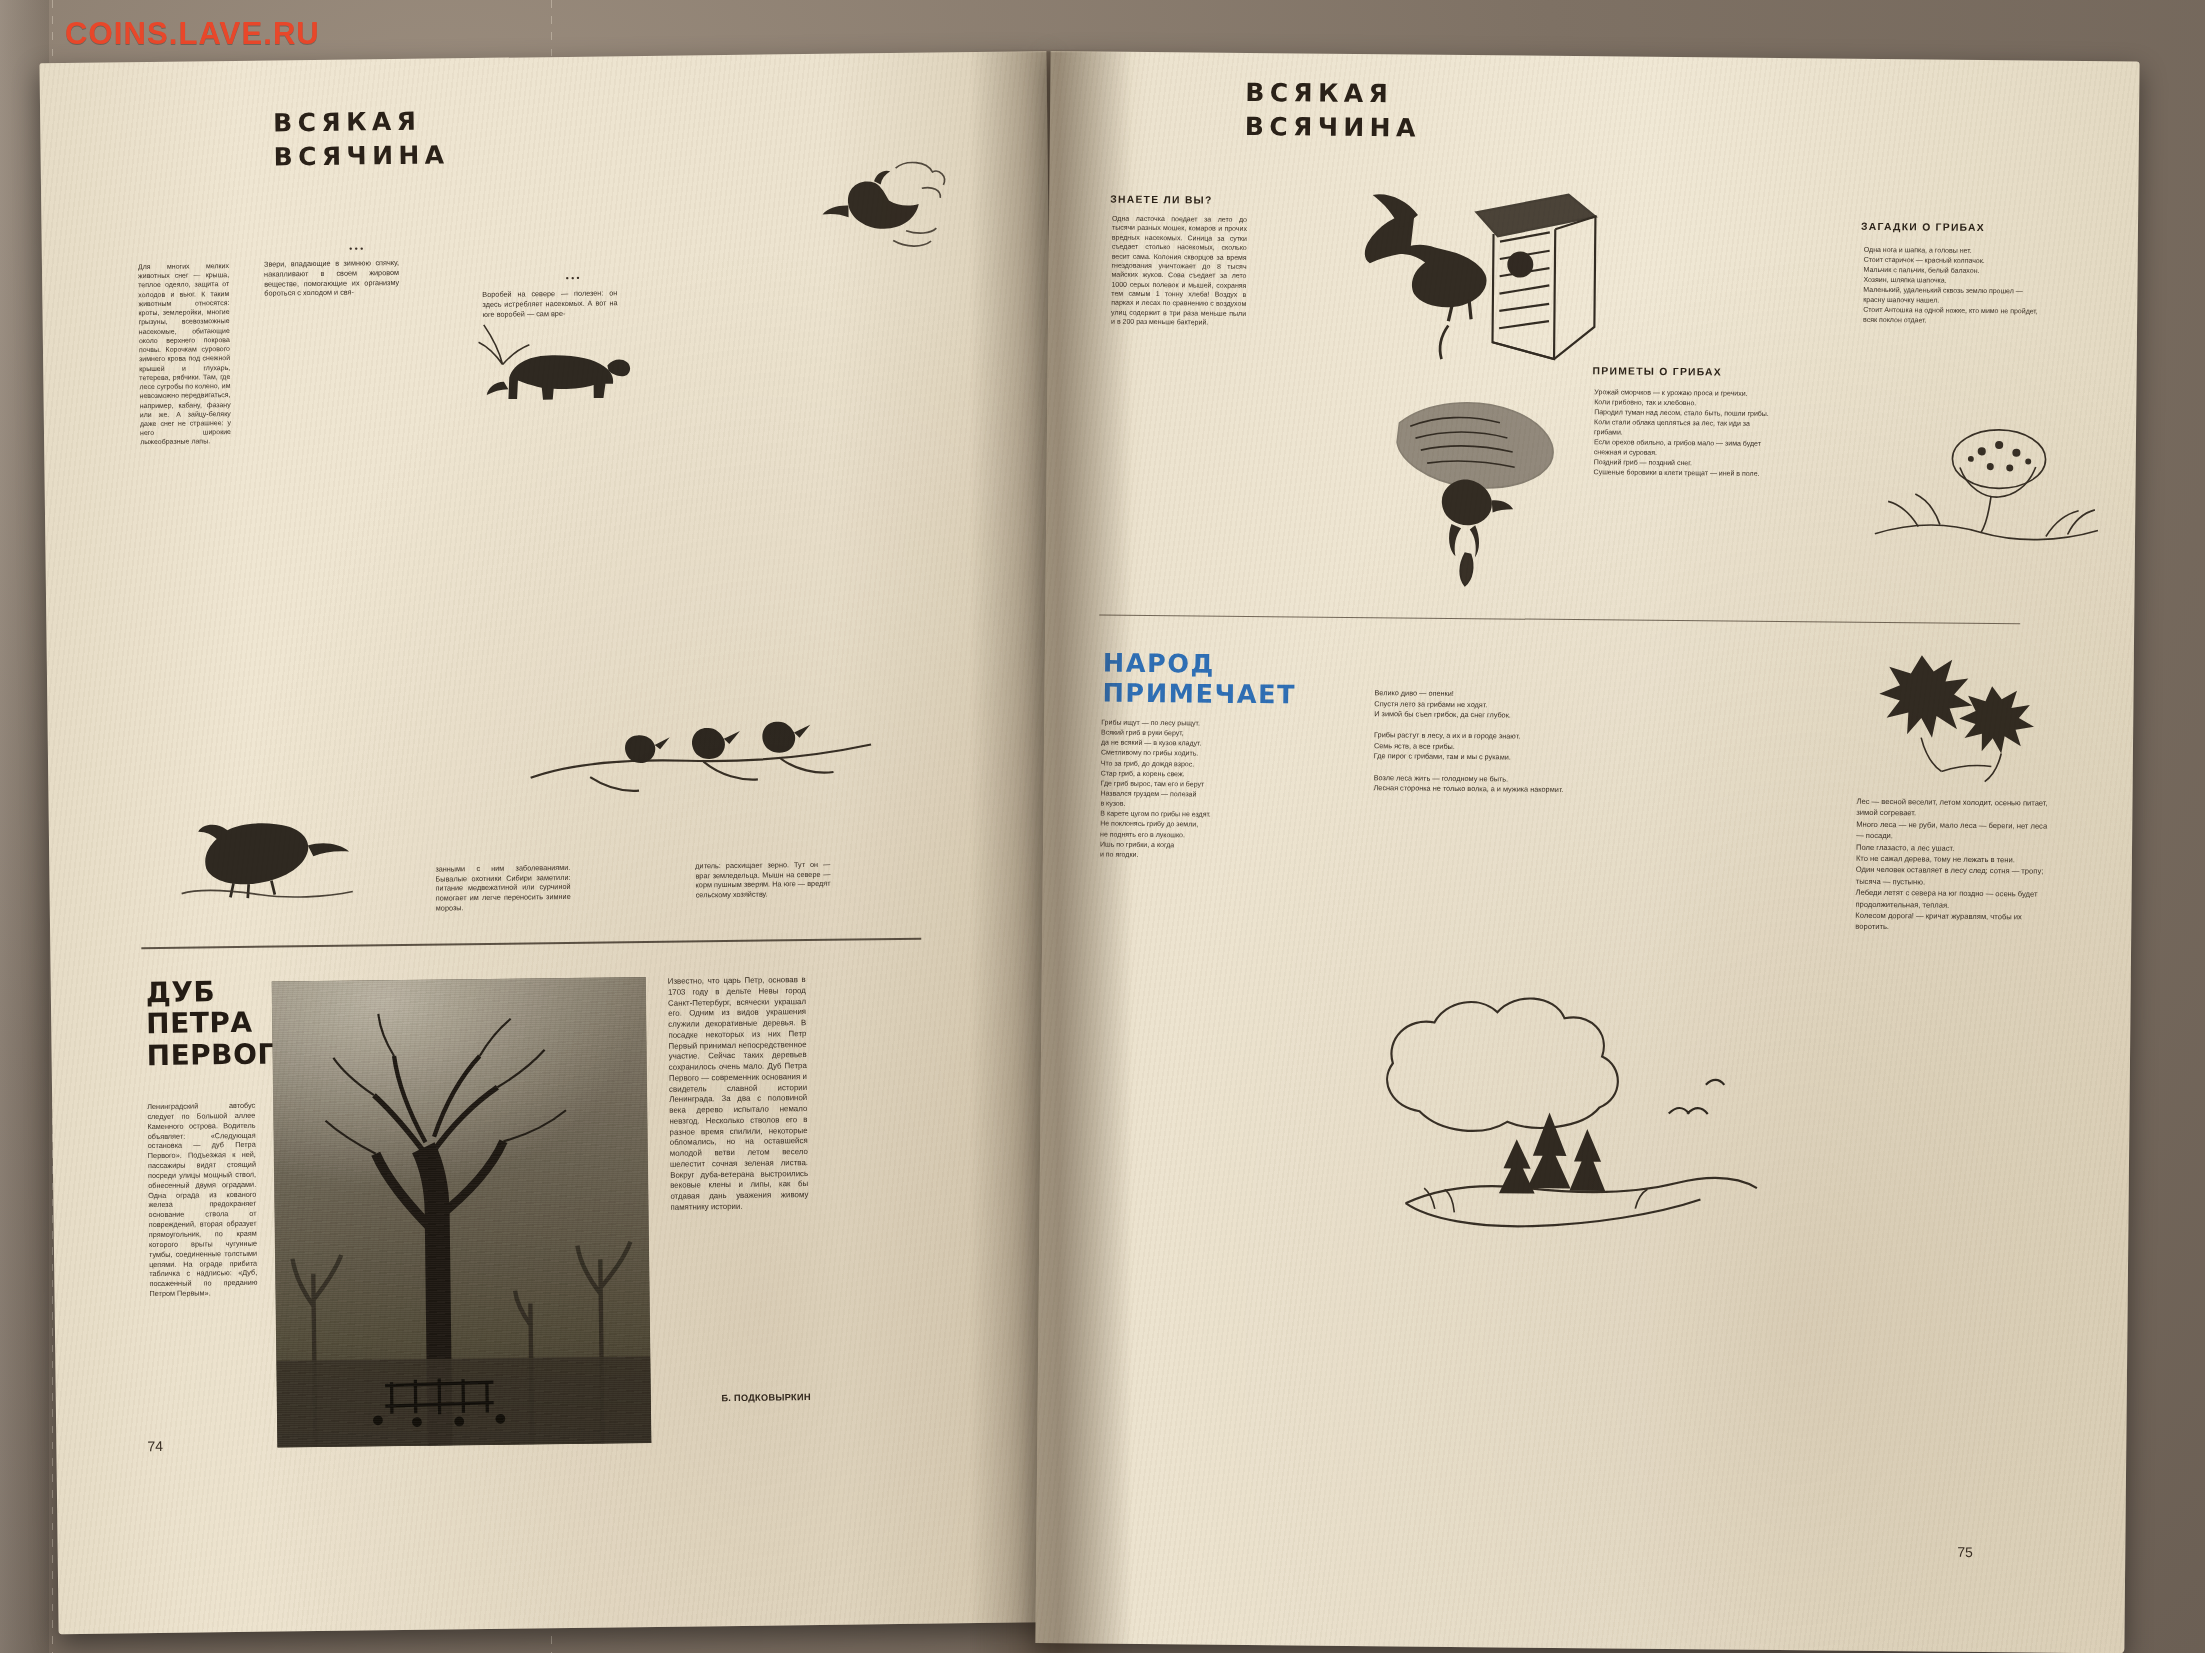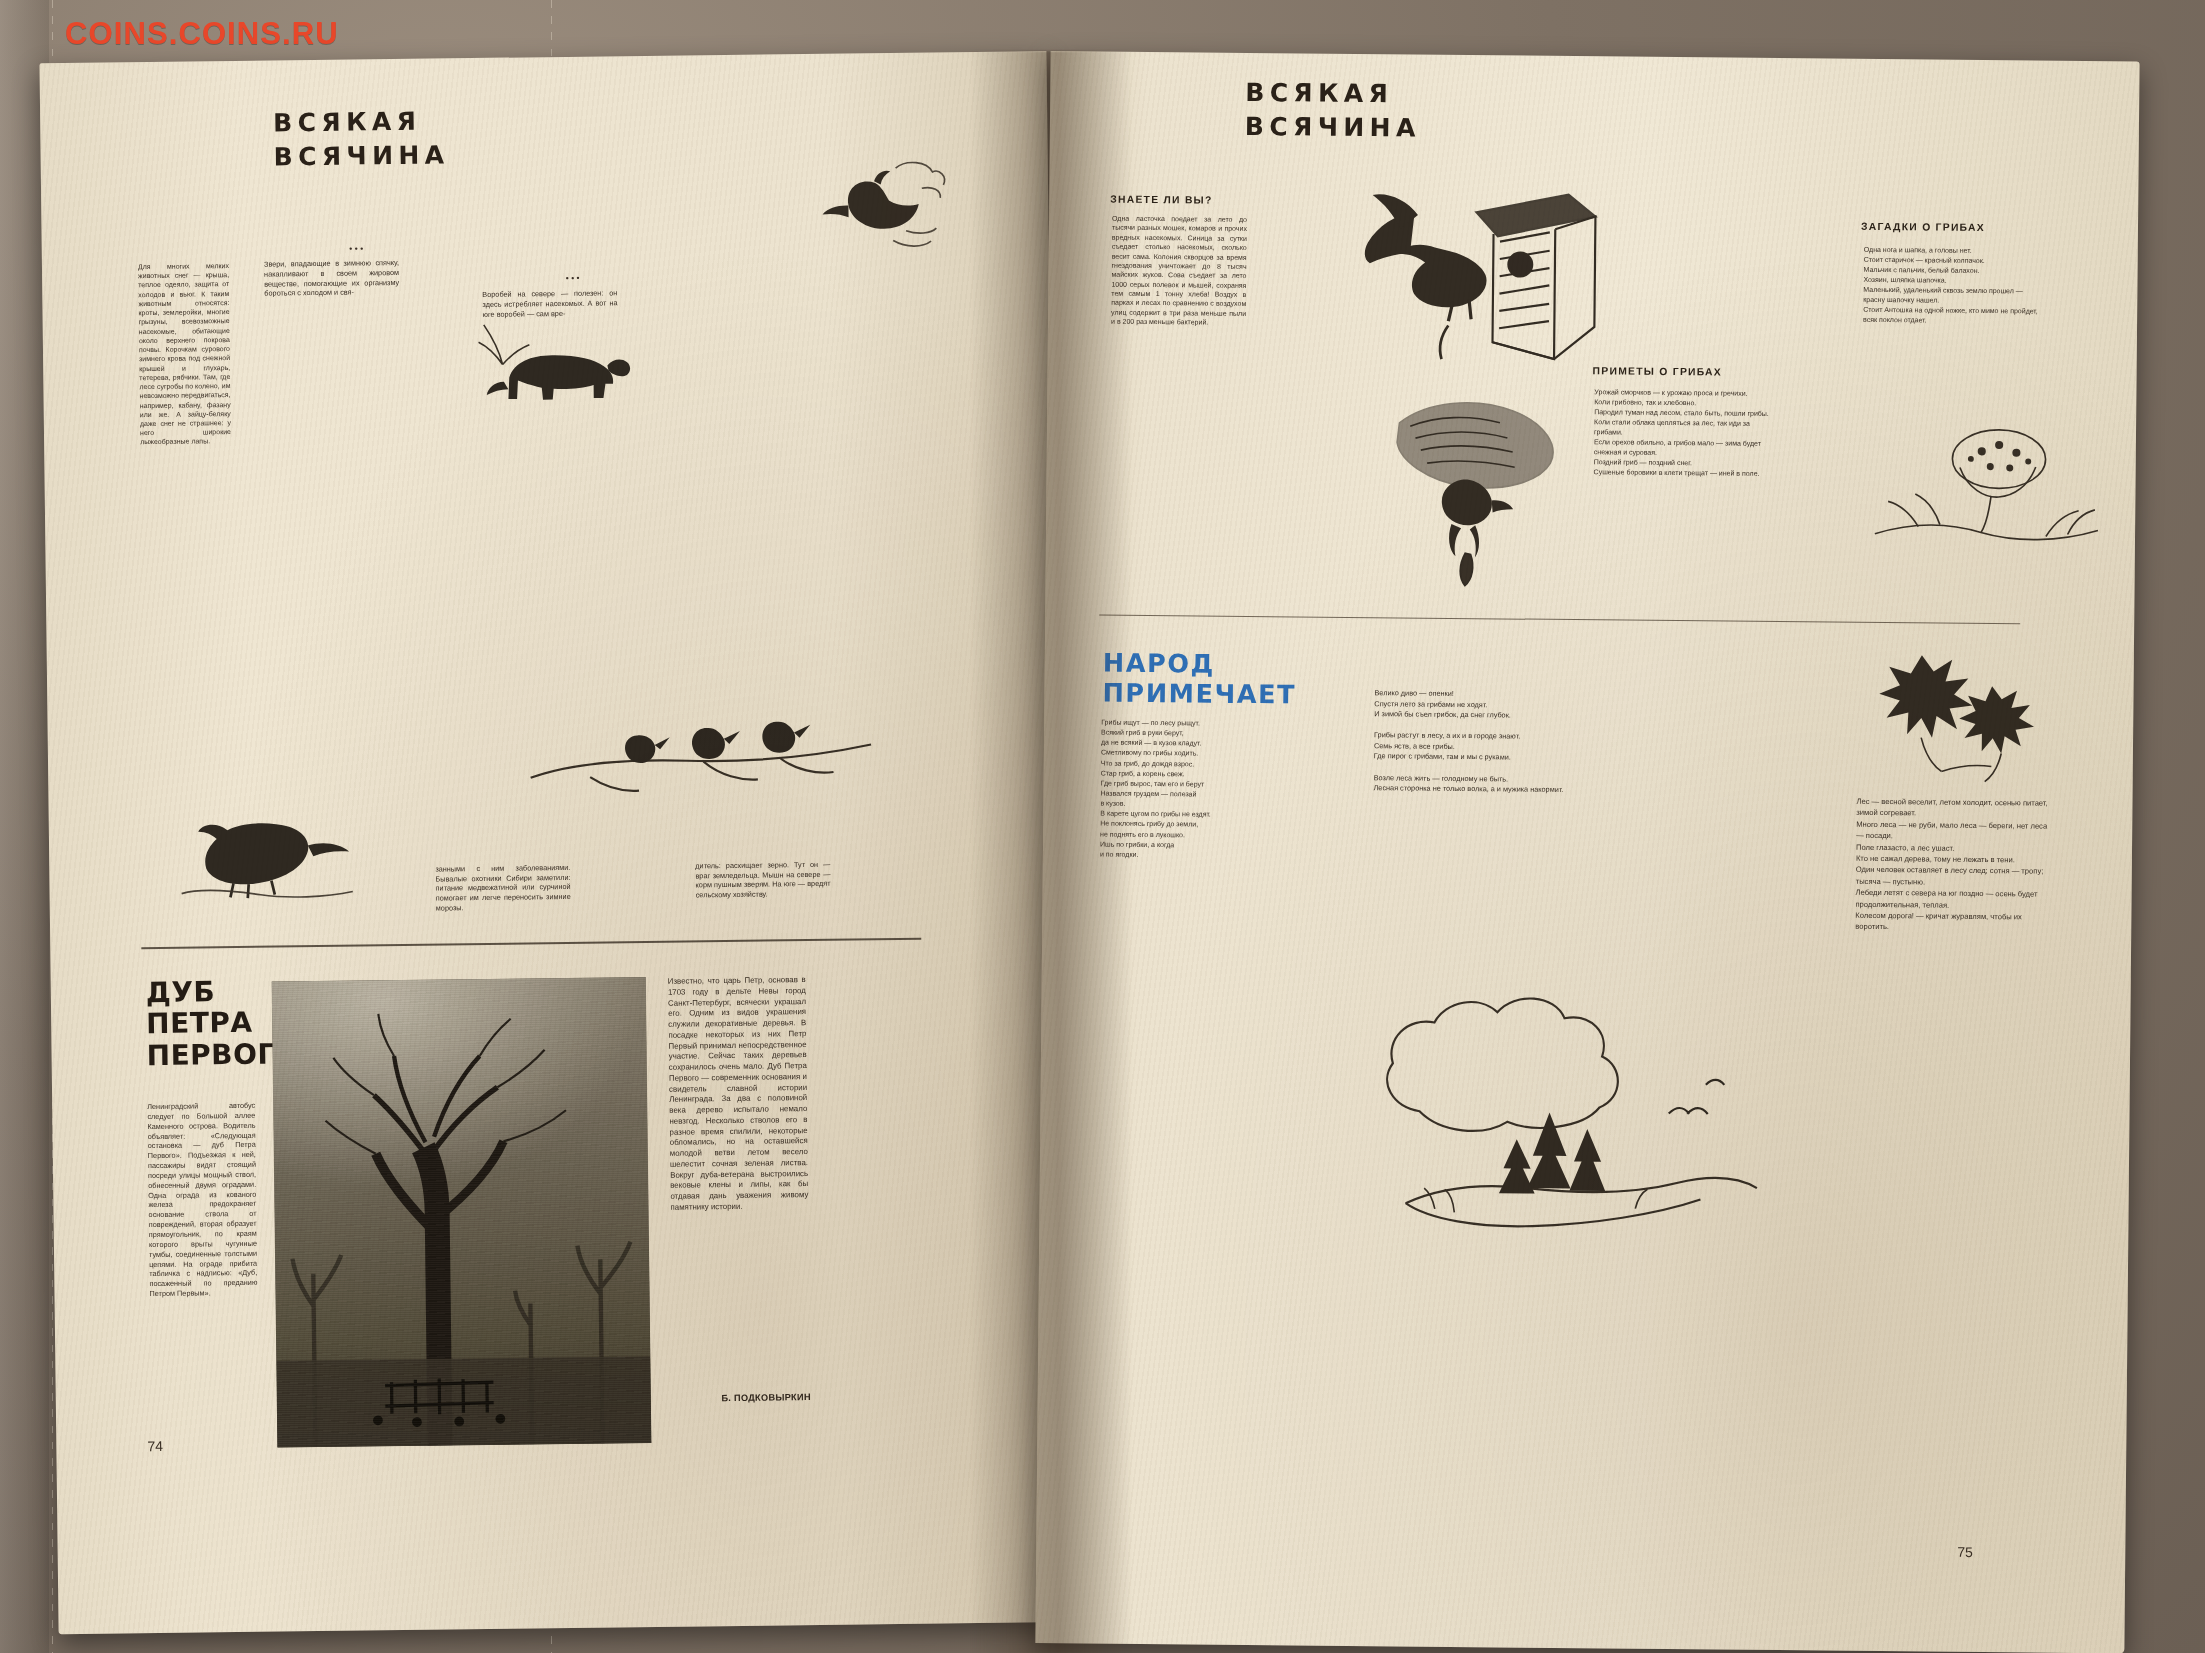--- a/index.html
+++ b/index.html
@@ -121,21 +121,21 @@
 </style>
 </head>
 <body>
 
 <div id="backdrop">
   <div class="stitch" style="left:52px"></div>
   <div class="stitch" style="left:551px"></div>
   <div class="fold" style="left:0px"></div>
 </div>
 
-<div id="watermark">COINS.COINS.RU</div>
+<div id="watermark">COINS.LAVE.RU</div>
 
 <div id="spread">
 
   <div class="page" id="page-left">
     <div class="page-inner">
 
       <div class="sect-title" style="position:absolute;left:233px;top:46px;">
         <div>ВСЯКАЯ</div>
         <div>ВСЯЧИНА</div>
       </div>

